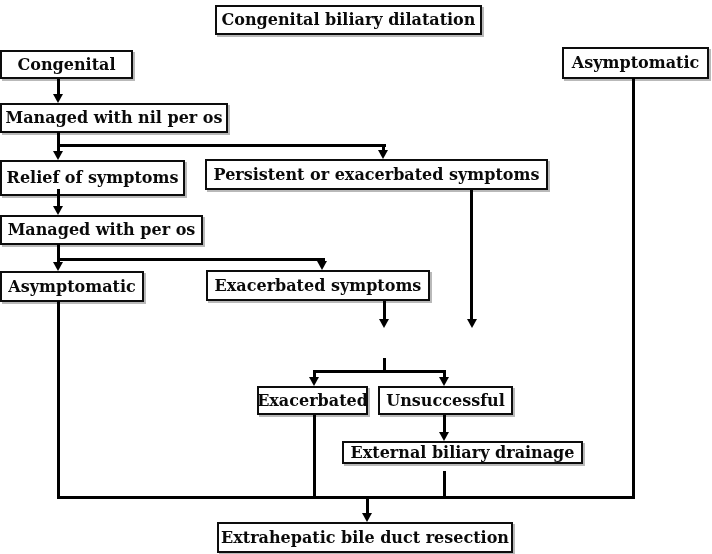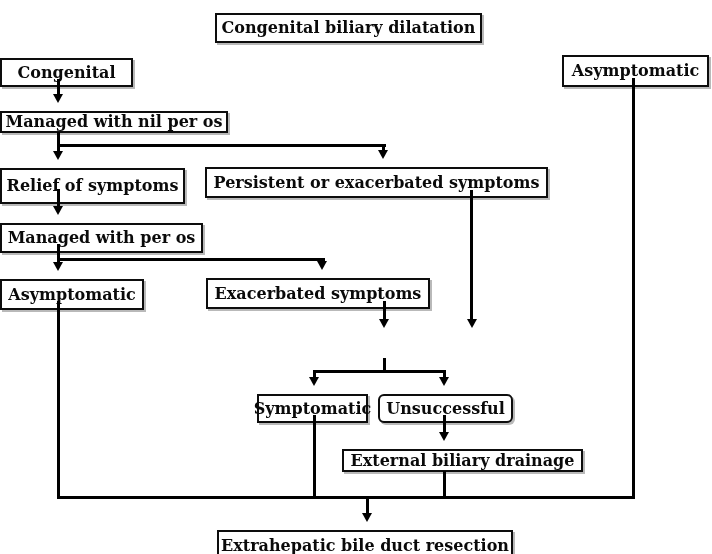--- a/index.html
+++ b/index.html
@@ -13,57 +13,56 @@
   .node{
     position:absolute;
     box-sizing:border-box;
     background:#ffffff;
     border:2px solid #0d0d0d;
     box-shadow:2px 2px 0 #b9b9b9;
     display:flex;align-items:center;justify-content:center;
     font-weight:bold;font-size:16px;color:#0a0a0a;
     white-space:nowrap;
     line-height:1;
-    margin-top:8px;
   }
   .ln{position:absolute;background:#000000;}
   .arr{
     position:absolute;width:0;height:0;
     border-left:5px solid transparent;
     border-right:5px solid transparent;
     border-top:9px solid #000000;
   }
 </style>
 </head>
 <body>
 
 <div id="canvas">
 
   <div class="node" style="left:215px;top:5px;width:267px;height:30px;">Congenital biliary dilatation</div>
 
   <div class="node" style="left:0px;top:50px;width:133px;height:29px;">Congenital</div>
 
   <div class="node" style="left:562px;top:47px;width:147px;height:32px;">Asymptomatic</div>
 
-  <div class="node" style="left:0px;top:103px;width:228px;height:22px;">Managed with nil per os</div>
+  <div class="node" style="left:0px;top:103px;width:228px;height:30px;">Managed with nil per os</div>
 
   <div class="node" style="left:0px;top:160px;width:185px;height:36px;">Relief of symptoms</div>
 
   <div class="node" style="left:205px;top:159px;width:343px;height:31px;">Persistent or exacerbated symptoms</div>
 
   <div class="node" style="left:0px;top:215px;width:203px;height:30px;">Managed with per os</div>
 
   <div class="node" style="left:0px;top:271px;width:144px;height:31px;">Asymptomatic</div>
 
   <div class="node" style="left:206px;top:270px;width:224px;height:31px;">Exacerbated symptoms</div>
 
 
-  <div class="node" style="left:257px;top:386px;width:111px;height:29px;">Symptomatic</div>
+  <div class="node" style="left:257px;top:386px;width:111px;height:29px;">Exacerbated</div>
 
-  <div class="node" style="left:378px;top:386px;width:135px;height:29px;border-radius:6px;">Unsuccessful</div>
+  <div class="node" style="left:378px;top:386px;width:135px;height:29px;">Unsuccessful</div>
 
   <div class="node" style="left:342px;top:441px;width:241px;height:23px;">External biliary drainage</div>
 
   <div class="node" style="left:217px;top:522px;width:296px;height:31px;">Extrahepatic bile duct resection</div>
 
   <div class="ln" style="left:57px;top:79px;width:3px;height:16px;"></div>
   <div class="arr" style="left:53px;top:94px;"></div>
 
   <div class="ln" style="left:57px;top:132px;width:3px;height:20px;"></div>
   <div class="arr" style="left:53px;top:151px;"></div>

